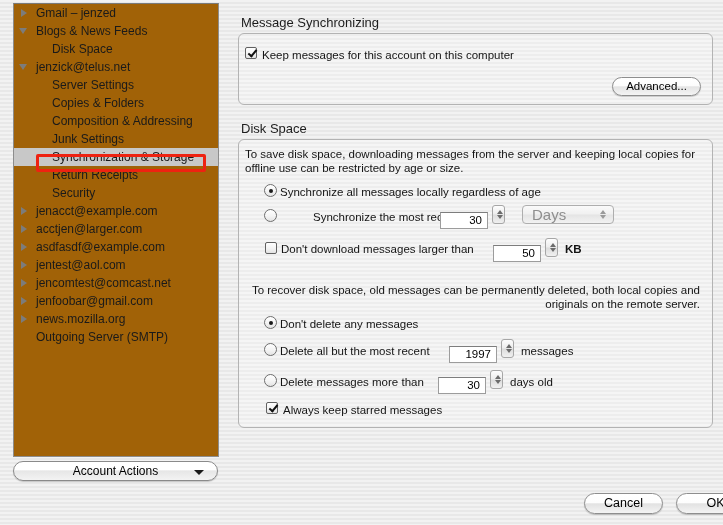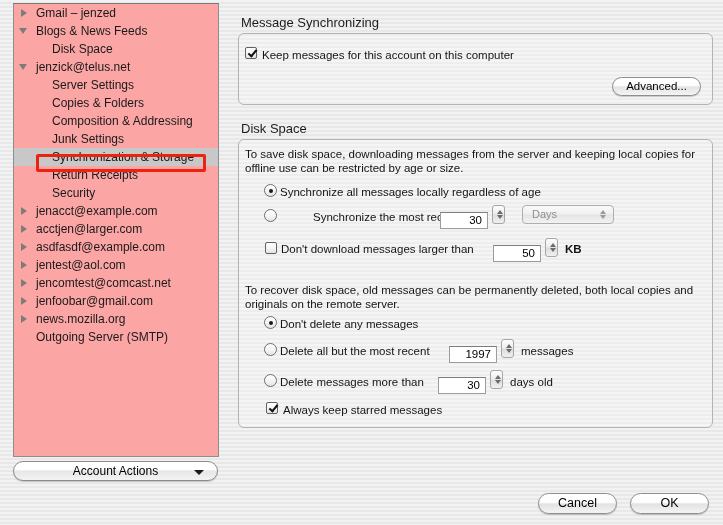--- a/index.html
+++ b/index.html
@@ -27,21 +27,21 @@
     height: 525px;
   }
 
   
   #tree-panel {
     position: absolute;
     left: 13px;
     top: 3px;
     width: 204px;
     height: 452px;
-    background: #fca5a5;
+    background: #a16207;
     border: 1px solid #8d8d8d;
     border-top-color: #7a7a7a;
     overflow: hidden;
   }
   .tree-row {
     position: relative;
     height: 18px;
     line-height: 18px;
     white-space: nowrap;
     font-size: 12px;
@@ -230,21 +230,21 @@
   .stepper .dn { bottom: 4px; border-top: 4px solid #6b6b6b; }
 
   
   .popup {
     position: absolute;
     height: 19px;
     box-sizing: border-box;
     border: 1px solid #aeaeae;
     border-radius: 4px;
     background: linear-gradient(to bottom, #fafafa 0%, #f0f0f0 48%, #e4e4e4 52%, #f2f2f2 100%);
-    font-size: 11px;
+    font-size: 15px;
     line-height: 17px;
     color: #8e8e8e;
     padding-left: 9px;
   }
   .popup .arrows {
     position: absolute;
     right: 6px;
     top: 0;
     height: 100%;
     width: 9px;
@@ -265,20 +265,21 @@
     height: 21px;
     box-sizing: border-box;
     border: 1px solid #8e8e8e;
     border-radius: 11px;
     background: linear-gradient(to bottom, #ffffff 0%, #fdfdfd 45%, #e2e2e2 52%, #f4f4f4 100%);
     box-shadow: 0 1px 1px rgba(0,0,0,0.2);
     font-size: 12.5px;
     line-height: 19px;
     text-align: center;
     color: #000;
+    margin-left: 46px;
   }
   .advbtn {
     position: absolute;
     height: 19px;
     box-sizing: border-box;
     border: 1px solid #8e8e8e;
     border-radius: 10px;
     background: linear-gradient(to bottom, #ffffff 0%, #fcfcfc 45%, #e4e4e4 52%, #f4f4f4 100%);
     box-shadow: 0 1px 1px rgba(0,0,0,0.18);
     font-size: 11.5px;
@@ -365,21 +366,21 @@
 
   <div class="cb" style="left:265px; top:242px;"></div>
   <div class="inline-label" style="left:281px; top:242px;">Don't download messages larger than</div>
   <div class="numfield" style="left:493px; top:239px; width:48px;">50</div>
   <div class="stepper" style="left:545px; top:238px;">
     <span class="up"></span>
     <span class="dn"></span>
   </div>
   <div class="inline-label" style="left:565px; top:242px; font-weight:bold;">KB</div>
 
-  <div class="body-text" style="left:245px; top:283px; width:455px;">To recover disk space, old messages can be permanently deleted, both local copies and originals on the remote server.</div>
+  <div class="body-text" style="left:245px; top:283px; width:455px;text-align:right;">To recover disk space, old messages can be permanently deleted, both local copies and originals on the remote server.</div>
 
   <div class="rd" style="left:264px; top:316px;">
     <span class="dot"></span>
   </div>
   <div class="inline-label" style="left:280px; top:317px;">Don't delete any messages</div>
 
   <div class="rd" style="left:264px; top:343px;"></div>
   <div class="inline-label" style="left:280px; top:344px;">Delete all but the most recent</div>
   <div class="numfield" style="left:449px; top:340px; width:48px;">1997</div>
   <div class="stepper" style="left:501px; top:339px;">

